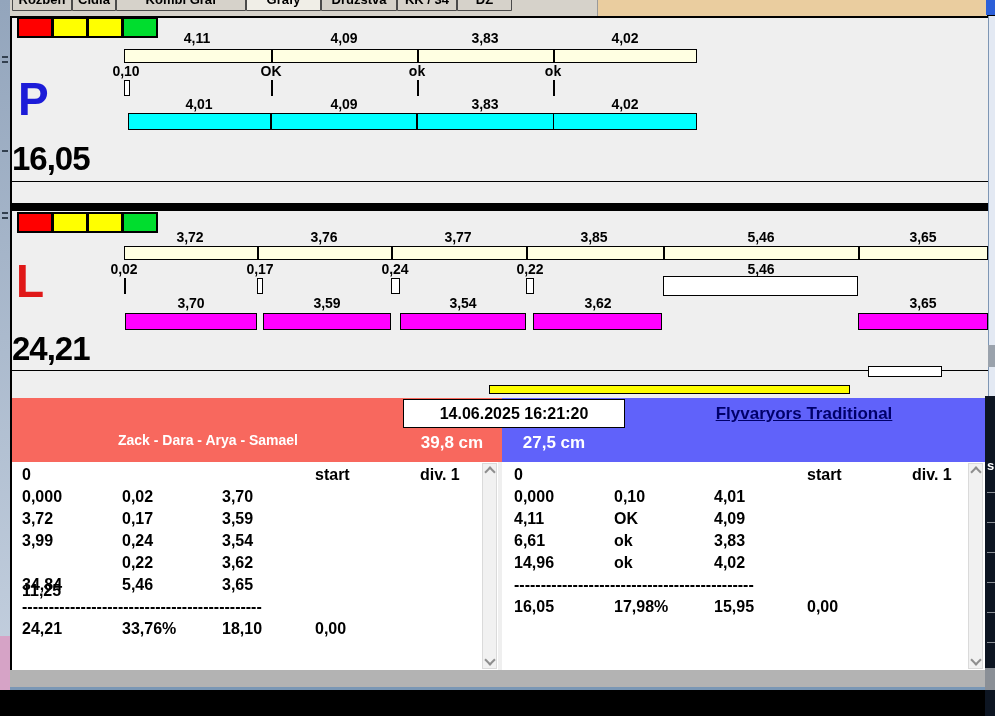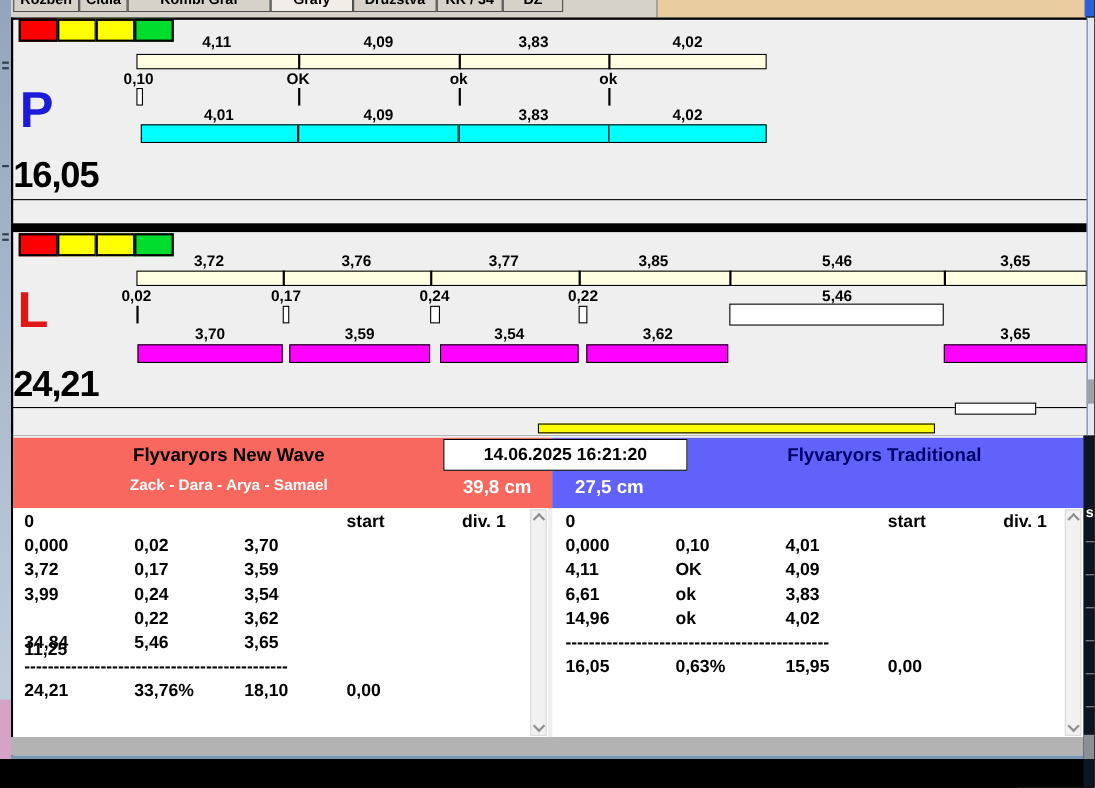--- a/index.html
+++ b/index.html
@@ -153,24 +153,23 @@
     </div>
 
   <div class="abs thin-line" style="top:181px;"></div>
   <div class="abs thick-sep"></div>
   <div class="abs thin-line" style="top:370px;"></div>
   <div class="abs white-box-r"></div>
   <div class="abs yellow-bar"></div>
 
   <div class="abs hdr hdr-red" style="background:#F8685E;"></div>
   <div class="abs hdr hdr-blue" style="background:#6062FA;"></div>
-  <div class="abs team-title" style="left:12px;width:392px;color:#000;">Flyvaryors New Wave</div>
   <div class="abs team-members" style="left:12px;width:392px;">Zack - Dara - Arya - Samael</div>
   <div class="abs dist" style="left:403px;">39,8 cm</div>
-  <div class="abs team-title" style="left:623px;width:362px;color:#00006A;">Flyvaryors Traditional</div>
+  <div class="abs team-title" style="left:623px;width:362px;color:#00006A;text-decoration:underline;">Flyvaryors Traditional</div>
   <div class="abs dist" style="left:505px;">27,5 cm</div>
   <div class="abs clock-box">14.06.2025 16:21:20</div>
 
   <div class="abs tbl tbl-left"></div>
   <div class="abs tbl tbl-right"></div>
   <div id="table-left-content" class="abs tbl-content" style="left:22px;">
       <div class="cell" style="position: absolute; left: 0px; top: 0px;">0</div>
       <div class="cell" style="position: absolute; left: 293px; top: 0px;">start</div>
       <div class="cell" style="position: absolute; left: 398px; top: 0px;">div. 1</div>
       <div class="cell" style="position: absolute; left: 0px; top: 22px;">0,000</div>
@@ -205,21 +204,21 @@
       <div class="cell" style="position: absolute; left: 100px; top: 44px;">OK</div>
       <div class="cell" style="position: absolute; left: 200px; top: 44px;">4,09</div>
       <div class="cell" style="position: absolute; left: 0px; top: 66px;">6,61</div>
       <div class="cell" style="position: absolute; left: 100px; top: 66px;">ok</div>
       <div class="cell" style="position: absolute; left: 200px; top: 66px;">3,83</div>
       <div class="cell" style="position: absolute; left: 0px; top: 88px;">14,96</div>
       <div class="cell" style="position: absolute; left: 100px; top: 88px;">ok</div>
       <div class="cell" style="position: absolute; left: 200px; top: 88px;">4,02</div>
       <div class="cell dash-row" style="position: absolute; left: 0px; top: 110px;">---------------------------------------------</div>
       <div class="cell" style="position: absolute; left: 0px; top: 132px;">16,05</div>
-      <div class="cell" style="position: absolute; left: 100px; top: 132px;">0,63%</div>
+      <div class="cell" style="position: absolute; left: 100px; top: 132px;">17,98%</div>
       <div class="cell" style="position: absolute; left: 200px; top: 132px;">15,95</div>
       <div class="cell" style="position: absolute; left: 293px; top: 132px;">0,00</div>
     </div>
 
   <div class="abs vscroll" style="left:482px;">
     <span class="chev chev-up"></span>
     <span class="chev chev-down"></span>
   </div>
   <div class="abs vscroll" style="left:968px;">
     <span class="chev chev-up"></span>

